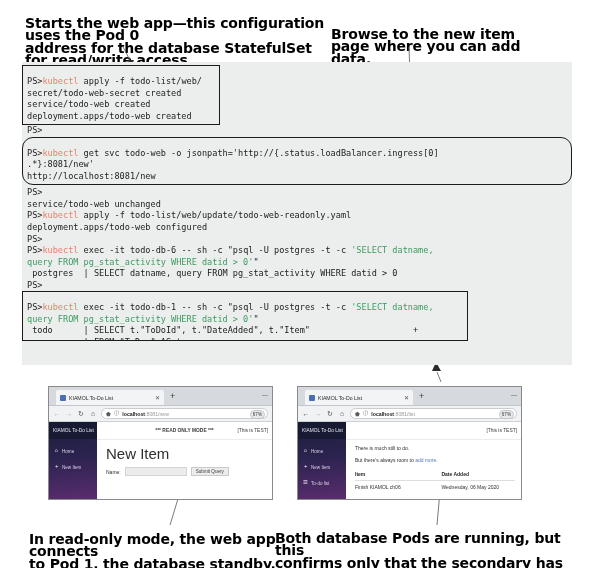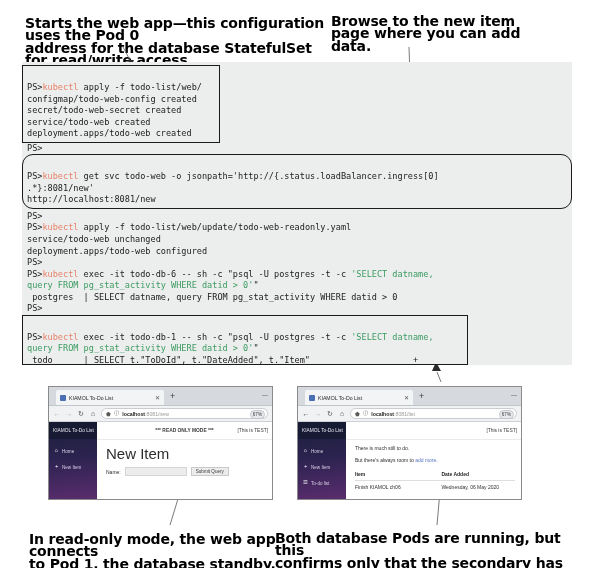--- a/index.html
+++ b/index.html
@@ -17,21 +17,21 @@
     position:absolute;
     font-family:"DejaVu Sans", sans-serif;
     font-weight:bold;
     font-size:14px;
     line-height:12.3px;
     color:#000;
     letter-spacing:-0.18px;
     white-space:pre-line;
   }
   #cap-tl{left:25px;top:17px;width:300px;}
-  #cap-tr{left:331px;top:15px;width:210px;}
+  #cap-tr{left:331px;top:28px;width:210px;}
   #cap-bl{left:29px;top:533px;width:260px;}
   #cap-br{left:275px;top:532px;width:290px;}
 
   
   .leader{position:absolute;overflow:visible;pointer-events:none;}
 
   
   .term-band{
     position:absolute;
     left:22px;top:62px;
@@ -42,21 +42,21 @@
     line-height:11.55px;
     color:#1b1b1b;
     padding:3px 0 2px 0;
     box-sizing:border-box;
   }
   .tline{white-space:pre;padding-left:5px;}
   .blk{
     border:1.2px solid #1b1b1b;
     background:#ebeeed;
     box-sizing:border-box;
-    padding:16px 0 2px 0;
+    padding:10px 0 2px 0;
   }
   .blk .tline{padding-left:4px;}
 
   .ps{color:#1b1b1b;}
   .cmd{color:#e8836c;}
   .sql{color:#3d9b62;}
   .plain{color:#1b1b1b;}
 
   
   .browser{
@@ -204,38 +204,37 @@
     <path d="M437,525 L447,412" stroke="#6b6b6b" stroke-width="0.9" fill="none"></path>
 
     <path d="M441,382 L437,372" stroke="#6b6b6b" stroke-width="0.9" fill="none"></path>
     <polygon points="436,362 432,371 441,371" fill="#2a2a2a"></polygon>
   </svg>
 
   <div class="term-band" style="height:303px;">
 
     <div class="blk" style="width:198px;margin-left:0;">
       <div class="tline"><span class="ps">PS&gt;</span><span class="cmd">kubectl</span><span class="plain"> apply -f todo-list/web/</span></div>
-      <div class="tline plain">configmap/todo-web-config created</div>
       <div class="tline plain">secret/todo-web-secret created</div>
       <div class="tline plain">service/todo-web created</div>
       <div class="tline plain">deployment.apps/todo-web created</div>
     </div>
 
     <div class="tline plain">PS&gt;</div>
 
     <div class="blk" style="width:550px;border-radius:11px;">
       <div class="tline"><span class="ps">PS&gt;</span><span class="cmd">kubectl</span><span class="plain"> get svc todo-web -o jsonpath='http://{.status.loadBalancer.ingress[0]</span></div>
       <div class="tline plain">.*}:8081/new'</div>
       <div class="tline plain">http://localhost:8081/new</div>
     </div>
 
     <div style="padding-top:2px;">
       <div class="tline plain">PS&gt;</div>
+      <div class="tline plain">service/todo-web unchanged</div>
       <div class="tline"><span class="ps">PS&gt;</span><span class="cmd">kubectl</span><span class="plain"> apply -f todo-list/web/update/todo-web-readonly.yaml</span></div>
-      <div class="tline plain">service/todo-web unchanged</div>
       <div class="tline plain">deployment.apps/todo-web configured</div>
       <div class="tline plain">PS&gt;</div>
     </div>
 
     <div>
       <div class="tline"><span class="ps">PS&gt;</span><span class="cmd">kubectl</span><span class="plain"> exec -it todo-db-6 -- sh -c "psql -U postgres -t -c </span><span class="sql">'SELECT datname,</span></div>
       <div class="tline"><span class="sql">query FROM pg_stat_activity WHERE datid &gt; 0'</span><span class="plain">"</span></div>
       <div class="tline plain"> postgres  | SELECT datname, query FROM pg_stat_activity WHERE datid &gt; 0</div>
       <div class="tline plain"></div>
       <div class="tline plain">PS&gt;</div>

